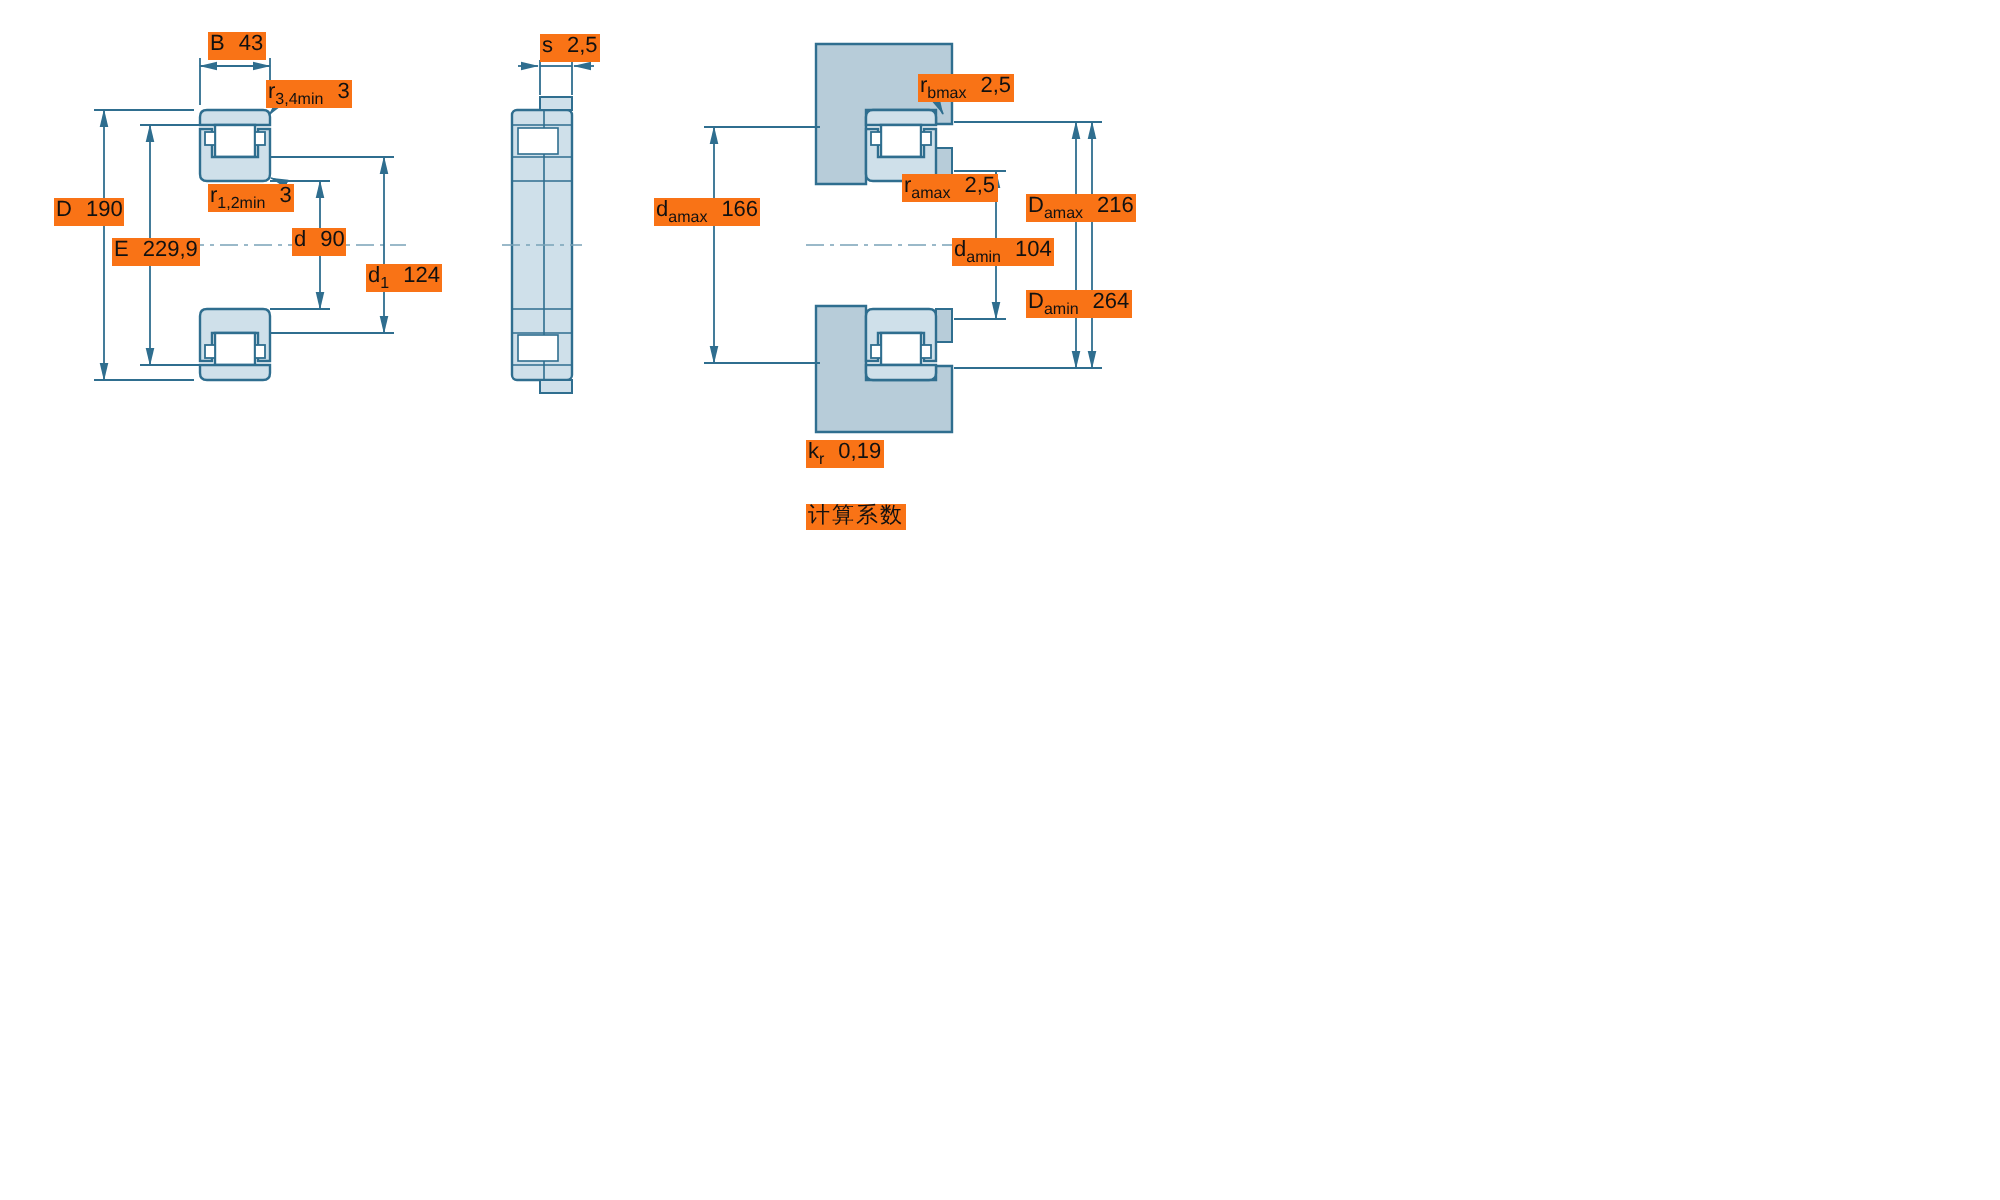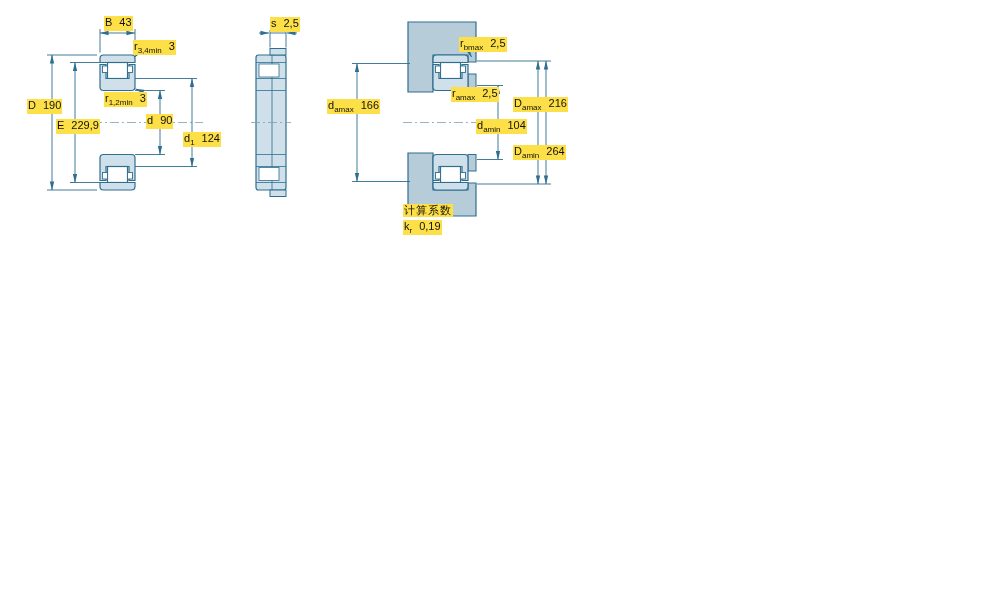--- a/index.html
+++ b/index.html
@@ -1,24 +1,24 @@
 <!DOCTYPE html>
 <html><head>
 <meta charset="utf-8">
 <style>
   * { margin:0; padding:0; box-sizing:border-box; }
   html,body { background:#fff; }
   body { font-family:"Liberation Sans", sans-serif; }
   .canvas { position:relative; width:1000px; height:600px; background:#fff; overflow:hidden; }
   svg.draw { position:absolute; left:0; top:0; }
   .lbl { position:absolute; font-size:11px; line-height:13px; color:#111;
-         background:#fde047; padding:0 1px; white-space:nowrap; }
+         background:#f97316; padding:0 1px; white-space:nowrap; }
   .lbl sub { font-size:8px; line-height:1; }
   .lbl .vl { margin-left:7px; }
-  .lbl.cjk { letter-spacing:1px; }
+  .lbl.cjk { letter-spacing:1px;margin-top:48px; }
 </style>
 </head>
 <body>
 
 <div class="canvas">
 
   <svg class="draw" width="1000" height="600" viewBox="0 0 1000 600">
     <defs>
       <marker id="arr" viewBox="0 0 10 6" refX="9.5" refY="3" markerWidth="10" markerHeight="6" orient="auto-start-reverse">
         <path d="M0,0.6 L10,3 L0,5.4 Z" fill="#2f6e8f"></path>

